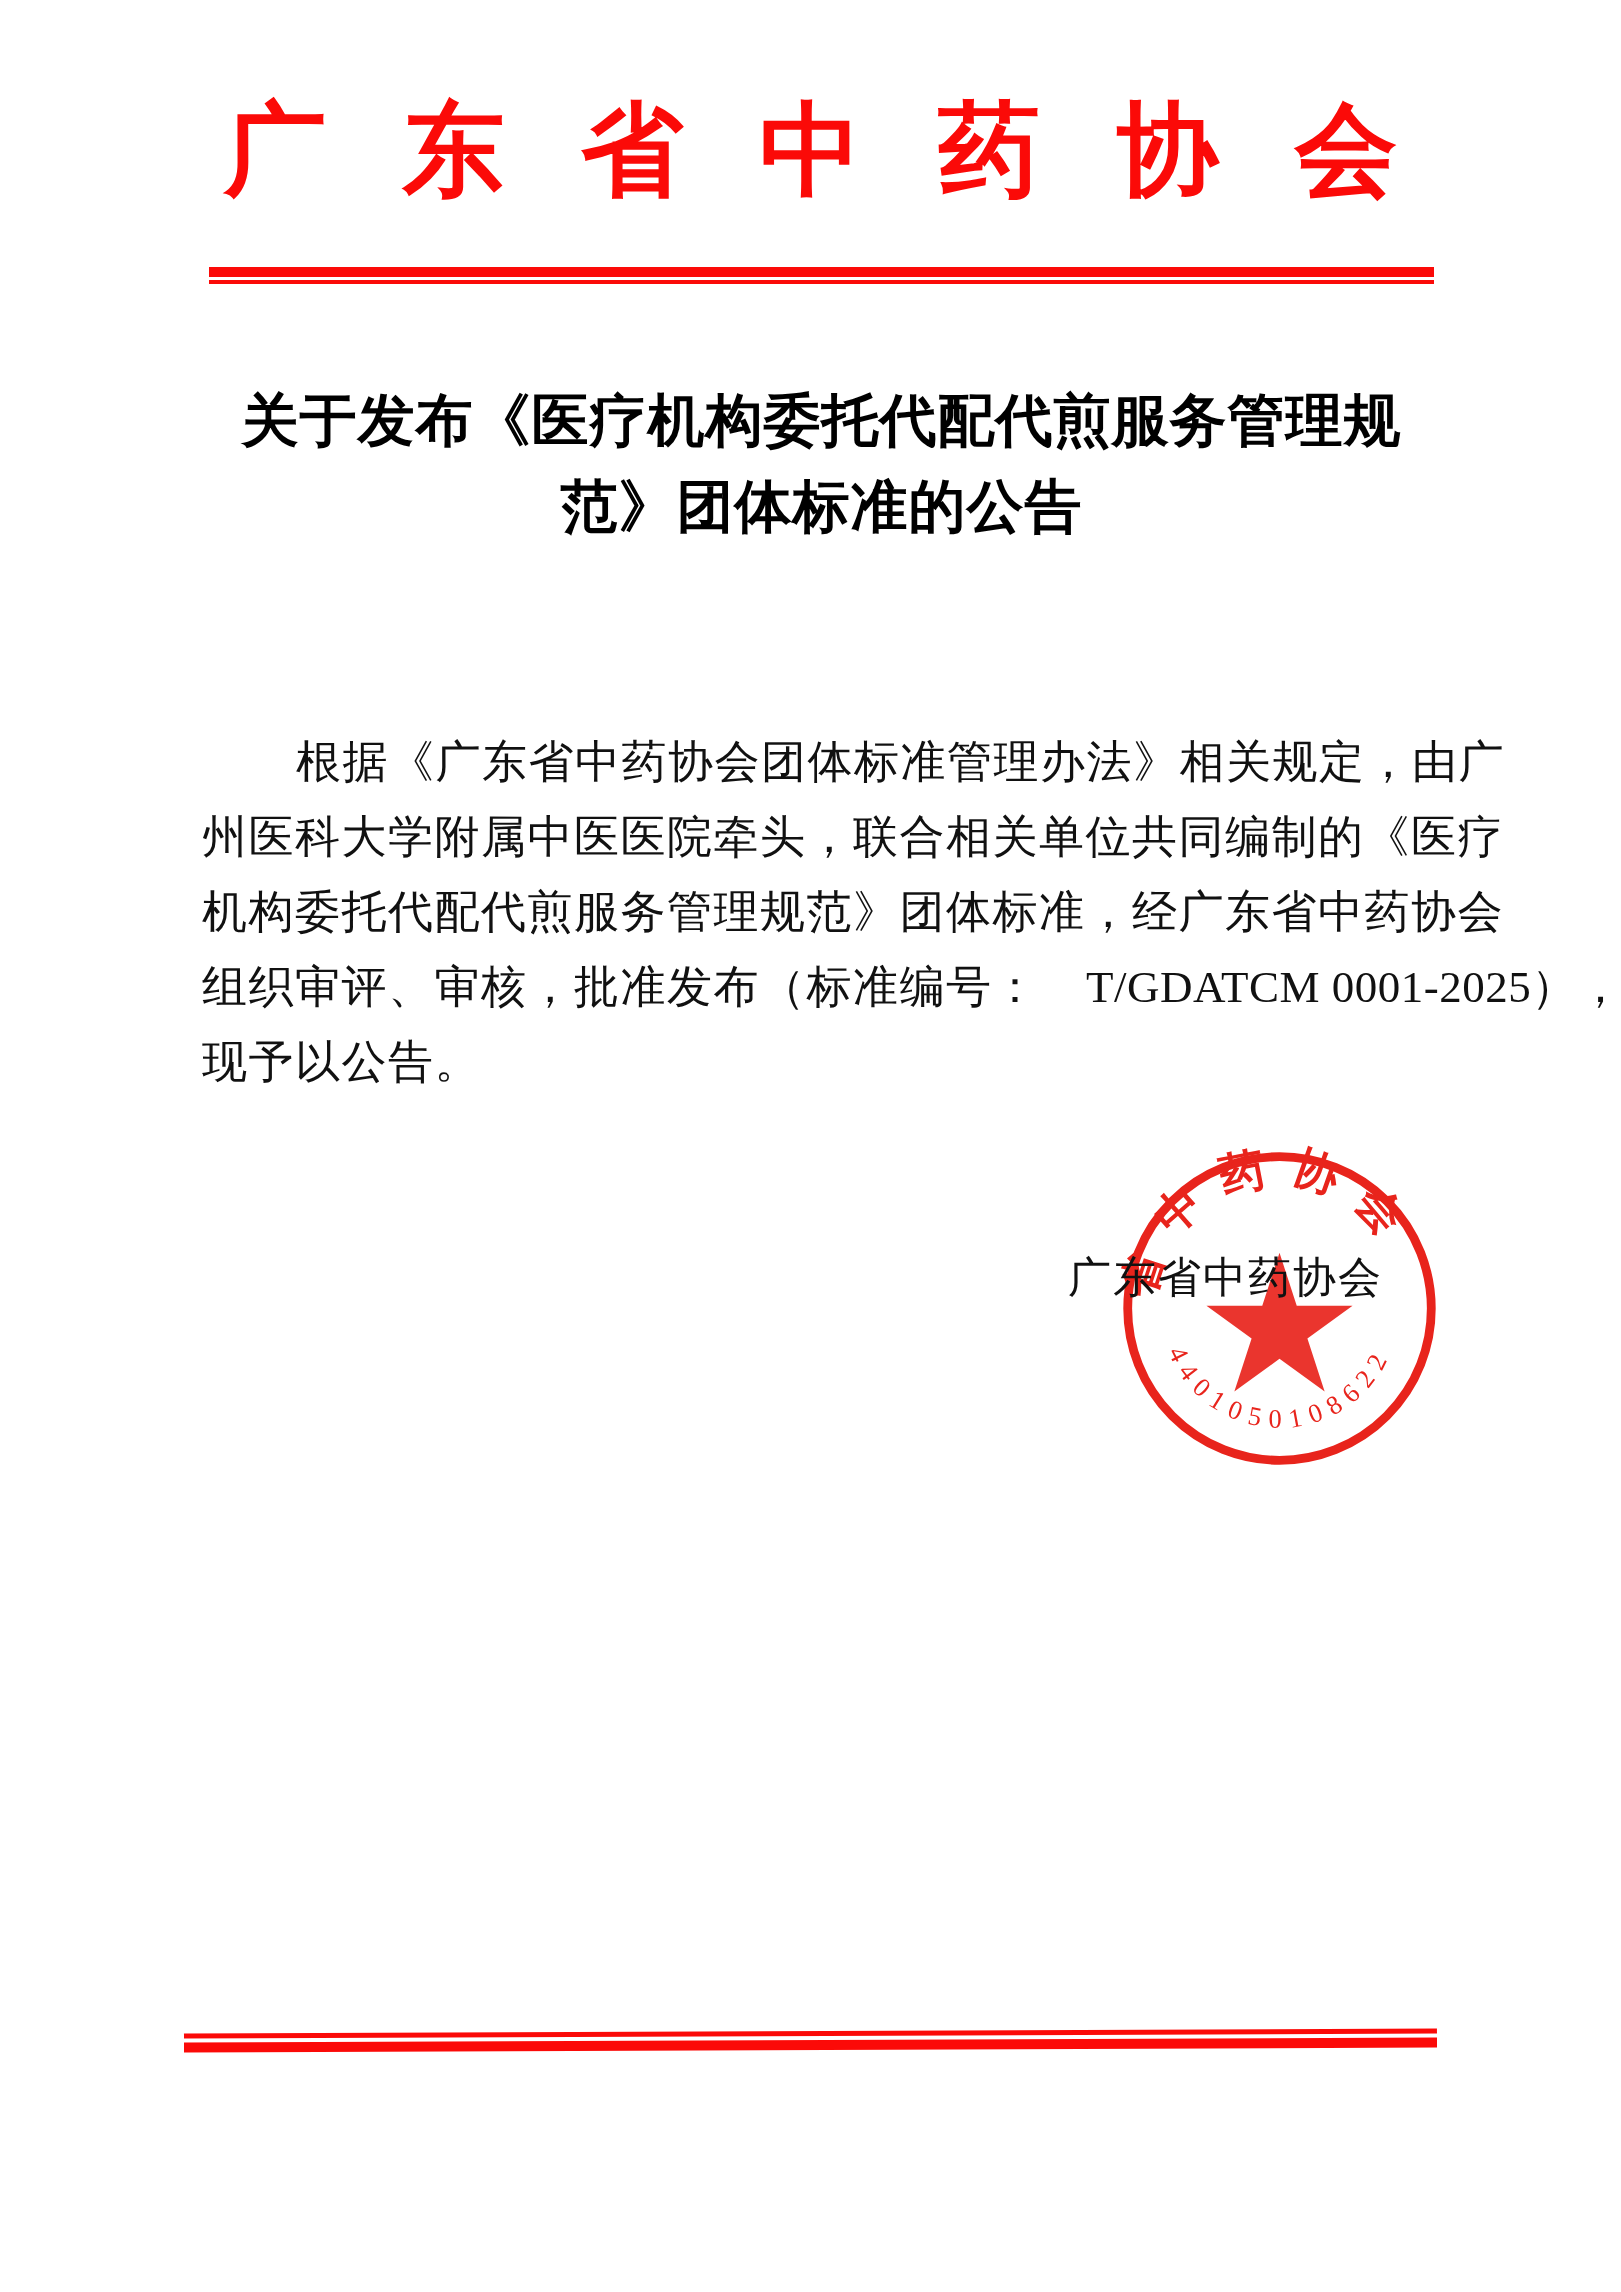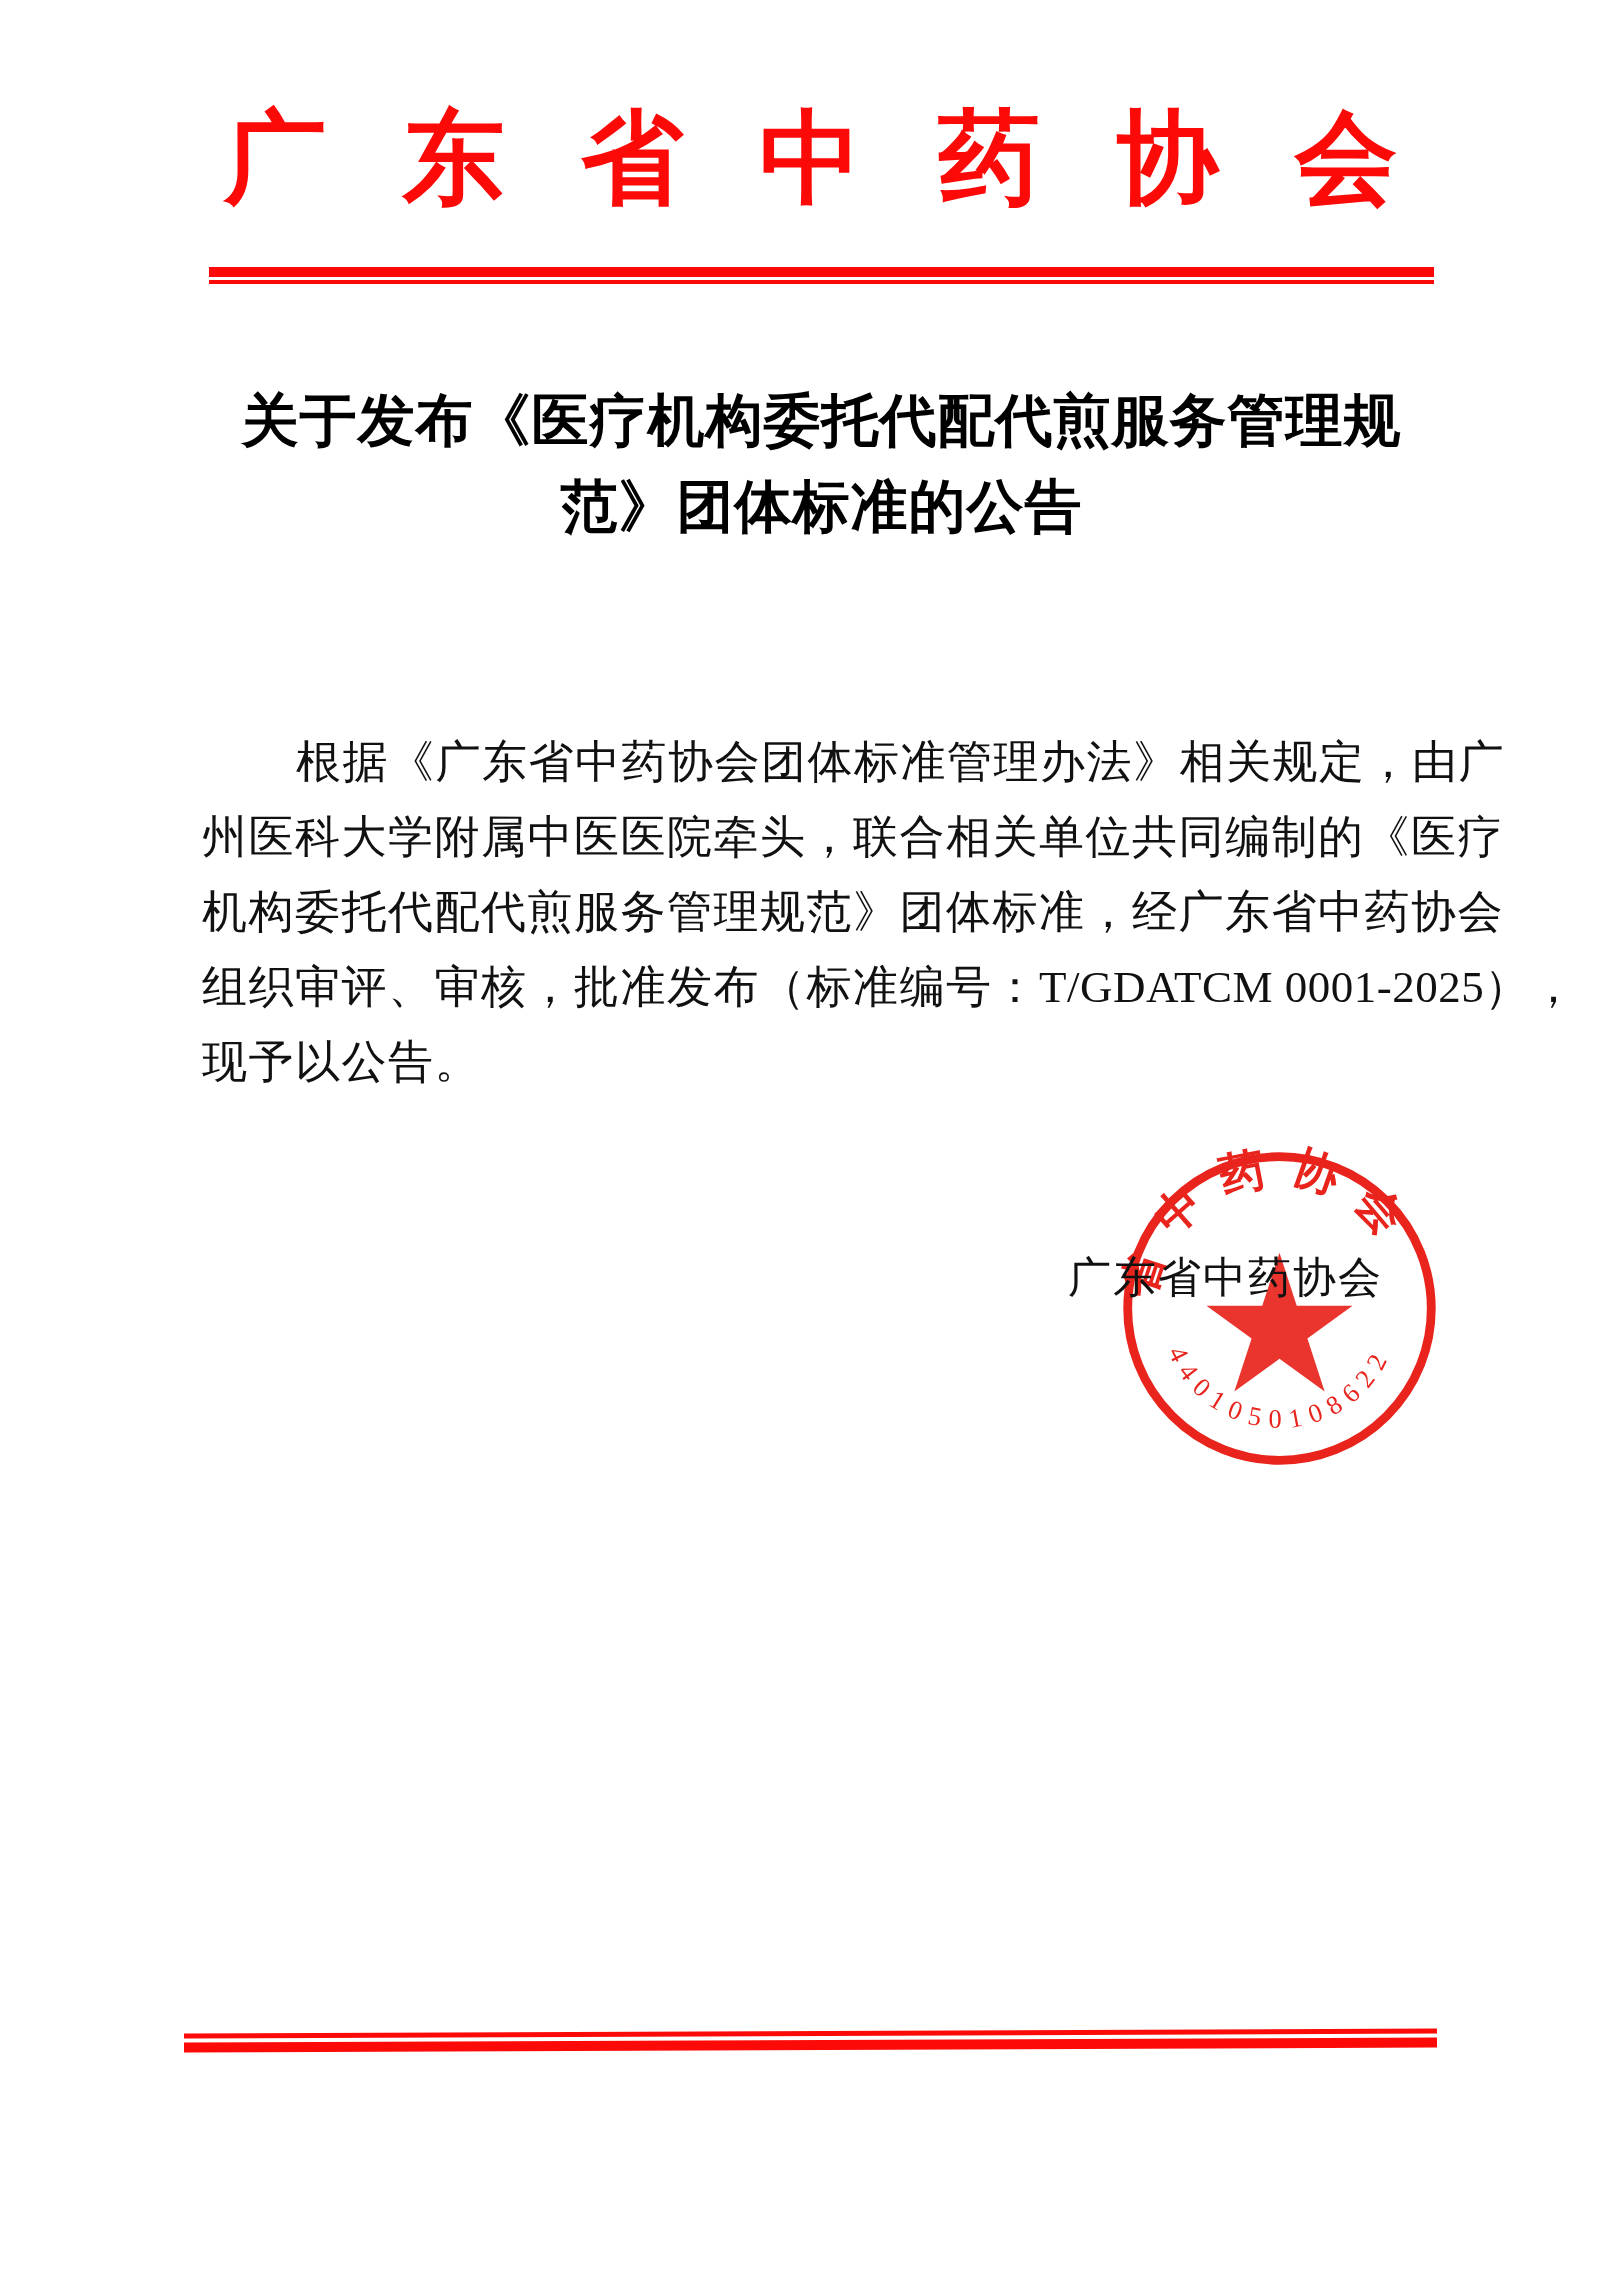--- a/index.html
+++ b/index.html
@@ -15,21 +15,21 @@
     width: 1621px;
     height: 2293px;
     background: #ffffff;
     overflow: hidden;
   }
 
   
   #letterhead {
     position: absolute;
     left: 0;
-    top: 102px;
+    top: 94px;
     width: 1621px;
     text-align: center;
   }
   #org-name {
     font-family: "Liberation Serif", "DejaVu Serif", serif;
     font-weight: bold;
     font-size: 102px;
     line-height: 1.12;
     letter-spacing: 25.5px;
     text-indent: 25.5px;
@@ -87,20 +87,21 @@
     line-height: 75px;
     letter-spacing: 1.5px;
     color: #111111;
     text-align: justify;
   }
   #body-text .pline { display: block; white-space: nowrap; }
   #body-text .pline.indent { text-indent: 94px; }
   .latin {
     font-family: "Liberation Serif", "DejaVu Serif", serif;
     letter-spacing: 0.5px;
+    margin-left: 47px;
   }
 
   
   #signature-block {
     position: absolute;
     left: 1068px;
     top: 1241px;
     width: 372px;
     font-family: "Liberation Serif", "DejaVu Serif", serif;
     font-size: 43px;

